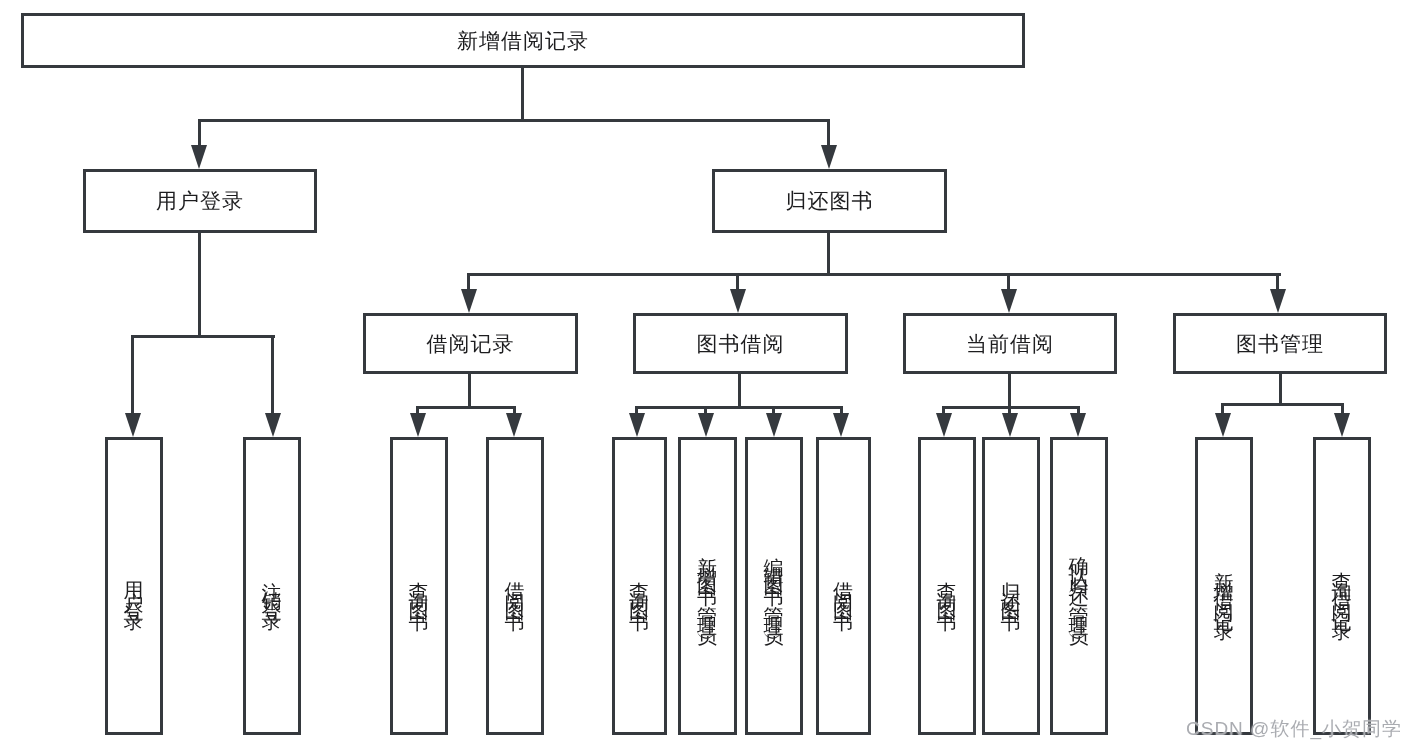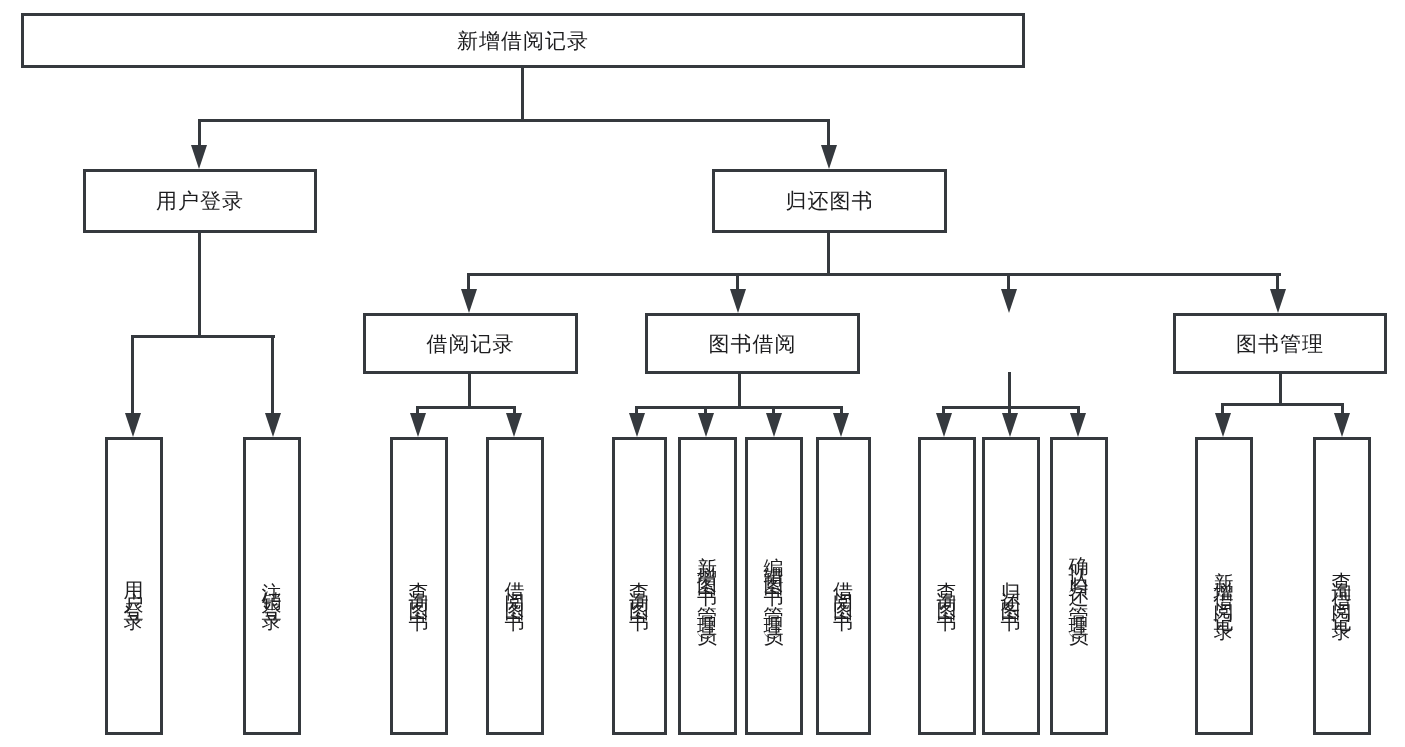--- a/index.html
+++ b/index.html
@@ -67,22 +67,25 @@
   <div class="vl" style="left:736px;top:273px;height:19px;"></div>
   <div class="arrow" style="left:730px;top:289px;"></div>
   <div class="vl" style="left:1007px;top:273px;height:19px;"></div>
   <div class="arrow" style="left:1001px;top:289px;"></div>
   <div class="vl" style="left:1276px;top:273px;height:19px;"></div>
   <div class="arrow" style="left:1270px;top:289px;"></div>
 
   <div class="box" style="left:363px;top:313px;width:215px;height:61px;">
     <span>借阅记录</span>
   </div>
-  <div class="box" style="left:633px;top:313px;width:215px;height:61px;margin-left:12px;">
+  <div class="box" style="left:633px;top:313px;width:215px;height:61px;">
     <span>图书借阅</span>
+  </div>
+  <div class="box" style="left:903px;top:313px;width:214px;height:61px;">
+    <span>当前借阅</span>
   </div>
   <div class="box" style="left:1173px;top:313px;width:214px;height:61px;">
     <span>图书管理</span>
   </div>
 
   <div class="vl" style="left:468px;top:372px;height:37px;"></div>
   <div class="hl" style="left:416px;top:406px;width:100px;"></div>
   <div class="vl" style="left:416px;top:406px;height:13px;"></div>
   <div class="arrow" style="left:410px;top:413px;"></div>
   <div class="vl" style="left:513px;top:406px;height:13px;"></div>
@@ -152,14 +155,15 @@
     <span>确认归还（管理员）</span>
   </div>
 
   <div class="box vbox" style="left:1195px;top:437px;width:58px;height:298px;">
     <span>新增借阅记录</span>
   </div>
   <div class="box vbox" style="left:1313px;top:437px;width:58px;height:298px;">
     <span>查询借阅记录</span>
   </div>
 
+  <div class="watermark">CSDN @软件_小贺同学</div>
 
 </div>
 
 </body></html>

